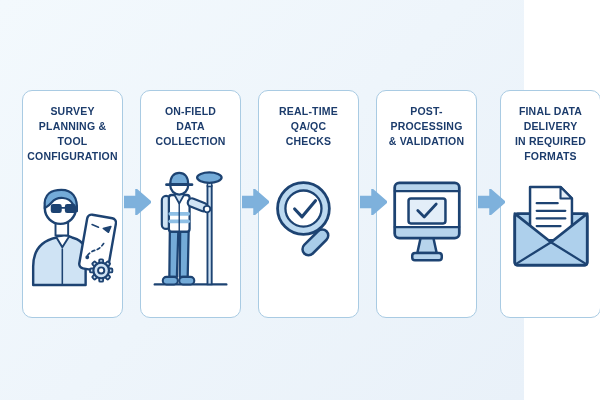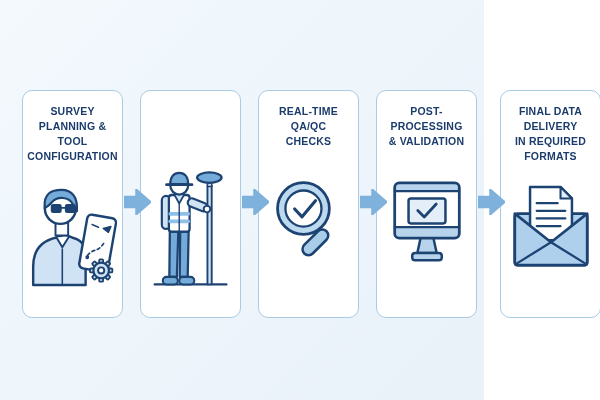--- a/index.html
+++ b/index.html
@@ -3,20 +3,21 @@
 <meta charset="utf-8">
 <style>
   html,body{margin:0;padding:0;}
   body{
     width:600px;height:400px;overflow:hidden;
     font-family:"Liberation Sans",sans-serif;
   }
   .stage{
     position:relative;width:484px;height:400px;
     background:linear-gradient(135deg,#f3f9fd 0%,#e9f1f9 100%);
+    padding-left:40px;
   }
   .card{
     position:absolute;top:90px;width:101px;height:228px;
     background:#ffffff;border:1.5px solid #a9cbe3;border-radius:10px;
     box-sizing:border-box;
   }
   .card-title{
     margin-top:13px;
     font-size:10.5px;font-weight:bold;line-height:15px;
     letter-spacing:.2px;color:#1c3c6c;text-align:center;
@@ -81,20 +82,23 @@
             </g>
             <circle cx="0" cy="0" r="8" fill="#cfe3f4" stroke-width="2.3"></circle>
             <circle cx="0" cy="0" r="3.2" fill="#ffffff" stroke-width="2"></circle>
           </g>
         </g>
       </svg>
     </div>
   </div>
 
   <div class="card c2">
+    <div class="card-title">ON-FIELD
+DATA
+COLLECTION</div>
     <div class="icon-wrap iw2">
       <svg width="80" height="124" viewBox="0 0 85 130">
         <g stroke="#1d4372" stroke-linejoin="round" stroke-linecap="round">
 
           <path d="M4 126 L80 126" fill="none" stroke-width="2.5"></path>
 
           <rect x="60" y="21" width="4.5" height="105" fill="#cfe3f4" stroke-width="2"></rect>
           <rect x="60" y="17" width="4.5" height="5" fill="#cfe3f4" stroke-width="1.6"></rect>
           <ellipse cx="62" cy="12.5" rx="13" ry="5.5" fill="#74abd8" stroke-width="2.4"></ellipse>
 

